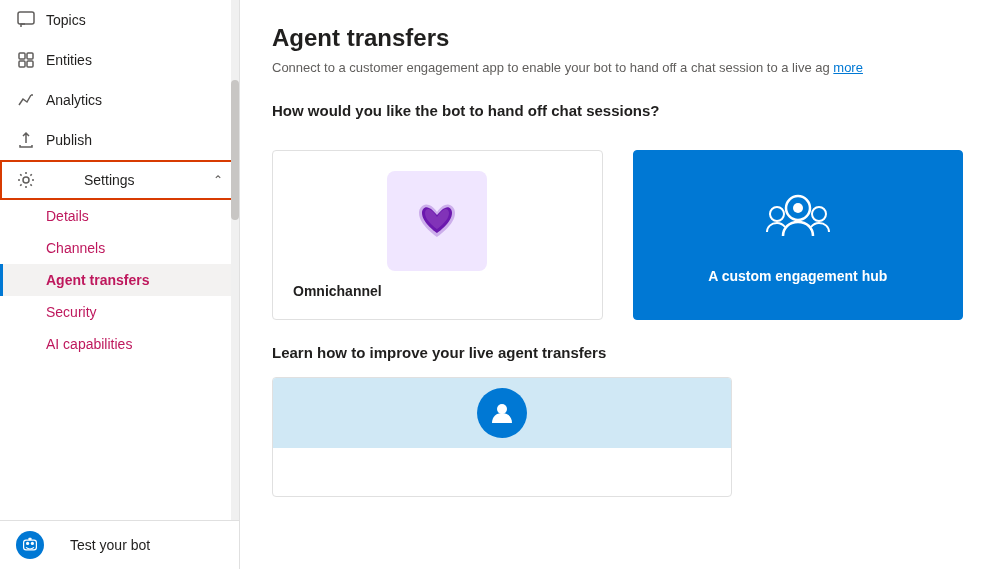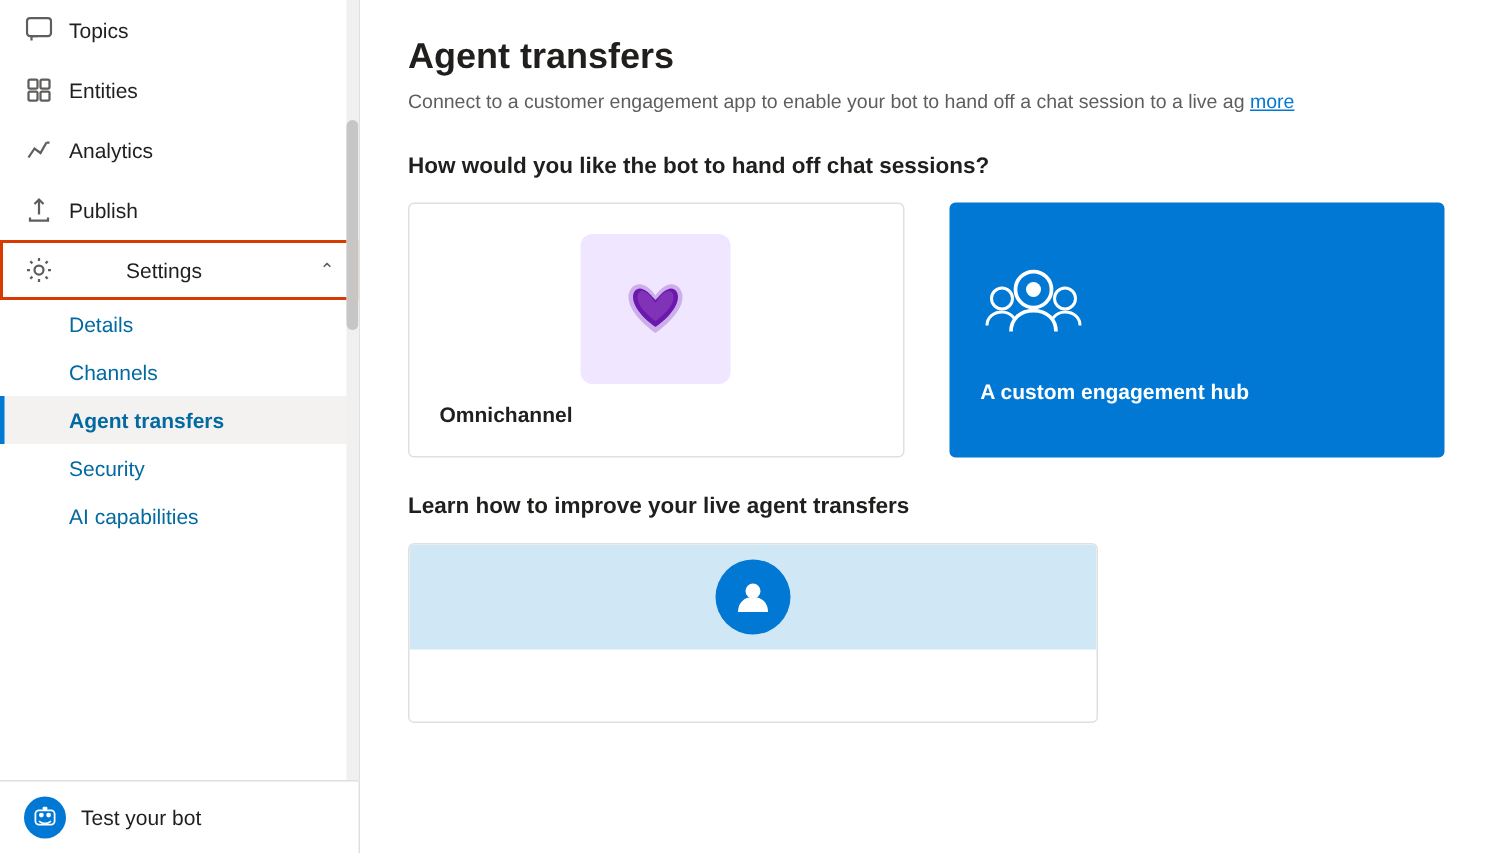--- a/index.html
+++ b/index.html
@@ -61,36 +61,36 @@
       color: #605e5c;
     }
 
     
     .sidebar-sub-item {
       display: flex;
       align-items: center;
       padding: 8px 16px 8px 46px;
       cursor: pointer;
       font-size: 14px;
-      color: #0369a1;
+      color: #be185d;
     }
     .sidebar-sub-item.active {
       border-left: 3px solid #0078d4;
       padding-left: 43px;
       font-weight: 600;
       background: #f3f2f1;
     }
 
     
     .sidebar-bottom {
       border-top: 1px solid #e0e0e0;
       padding: 10px 16px;
       display: flex;
       align-items: center;
-      gap: 10px;
+      gap: 26px;
       cursor: pointer;
       font-size: 14px;
       color: #201f1e;
     }
 
     .bot-avatar {
       width: 28px;
       height: 28px;
       border-radius: 50%;
       background: #0078d4;
@@ -128,21 +128,21 @@
       color: #0078d4;
       text-decoration: underline;
       cursor: pointer;
     }
 
     .section-title {
       font-size: 15px;
       font-weight: 600;
       color: #201f1e;
       margin-top: 24px;
-      margin-bottom: 16px;
+      margin-bottom: 31px;
     }
 
     .cards-row {
       display: flex;
       gap: 16px;
       margin-bottom: 24px;
     }
 
     .card {
       border: 1px solid #e0e0e0;
@@ -157,20 +157,21 @@
       gap: 12px;
       cursor: pointer;
       overflow: hidden;
     }
 
     .card.blue {
       background: #0078d4;
       border-color: #0078d4;
       min-height: 160px;
       justify-content: center;
+      align-items: center;
       margin-left: 14px;
     }
 
     .card-logo-container {
       width: 100px;
       height: 100px;
       background: #f0e6ff;
       border-radius: 8px;
       display: flex;
       align-items: center;

